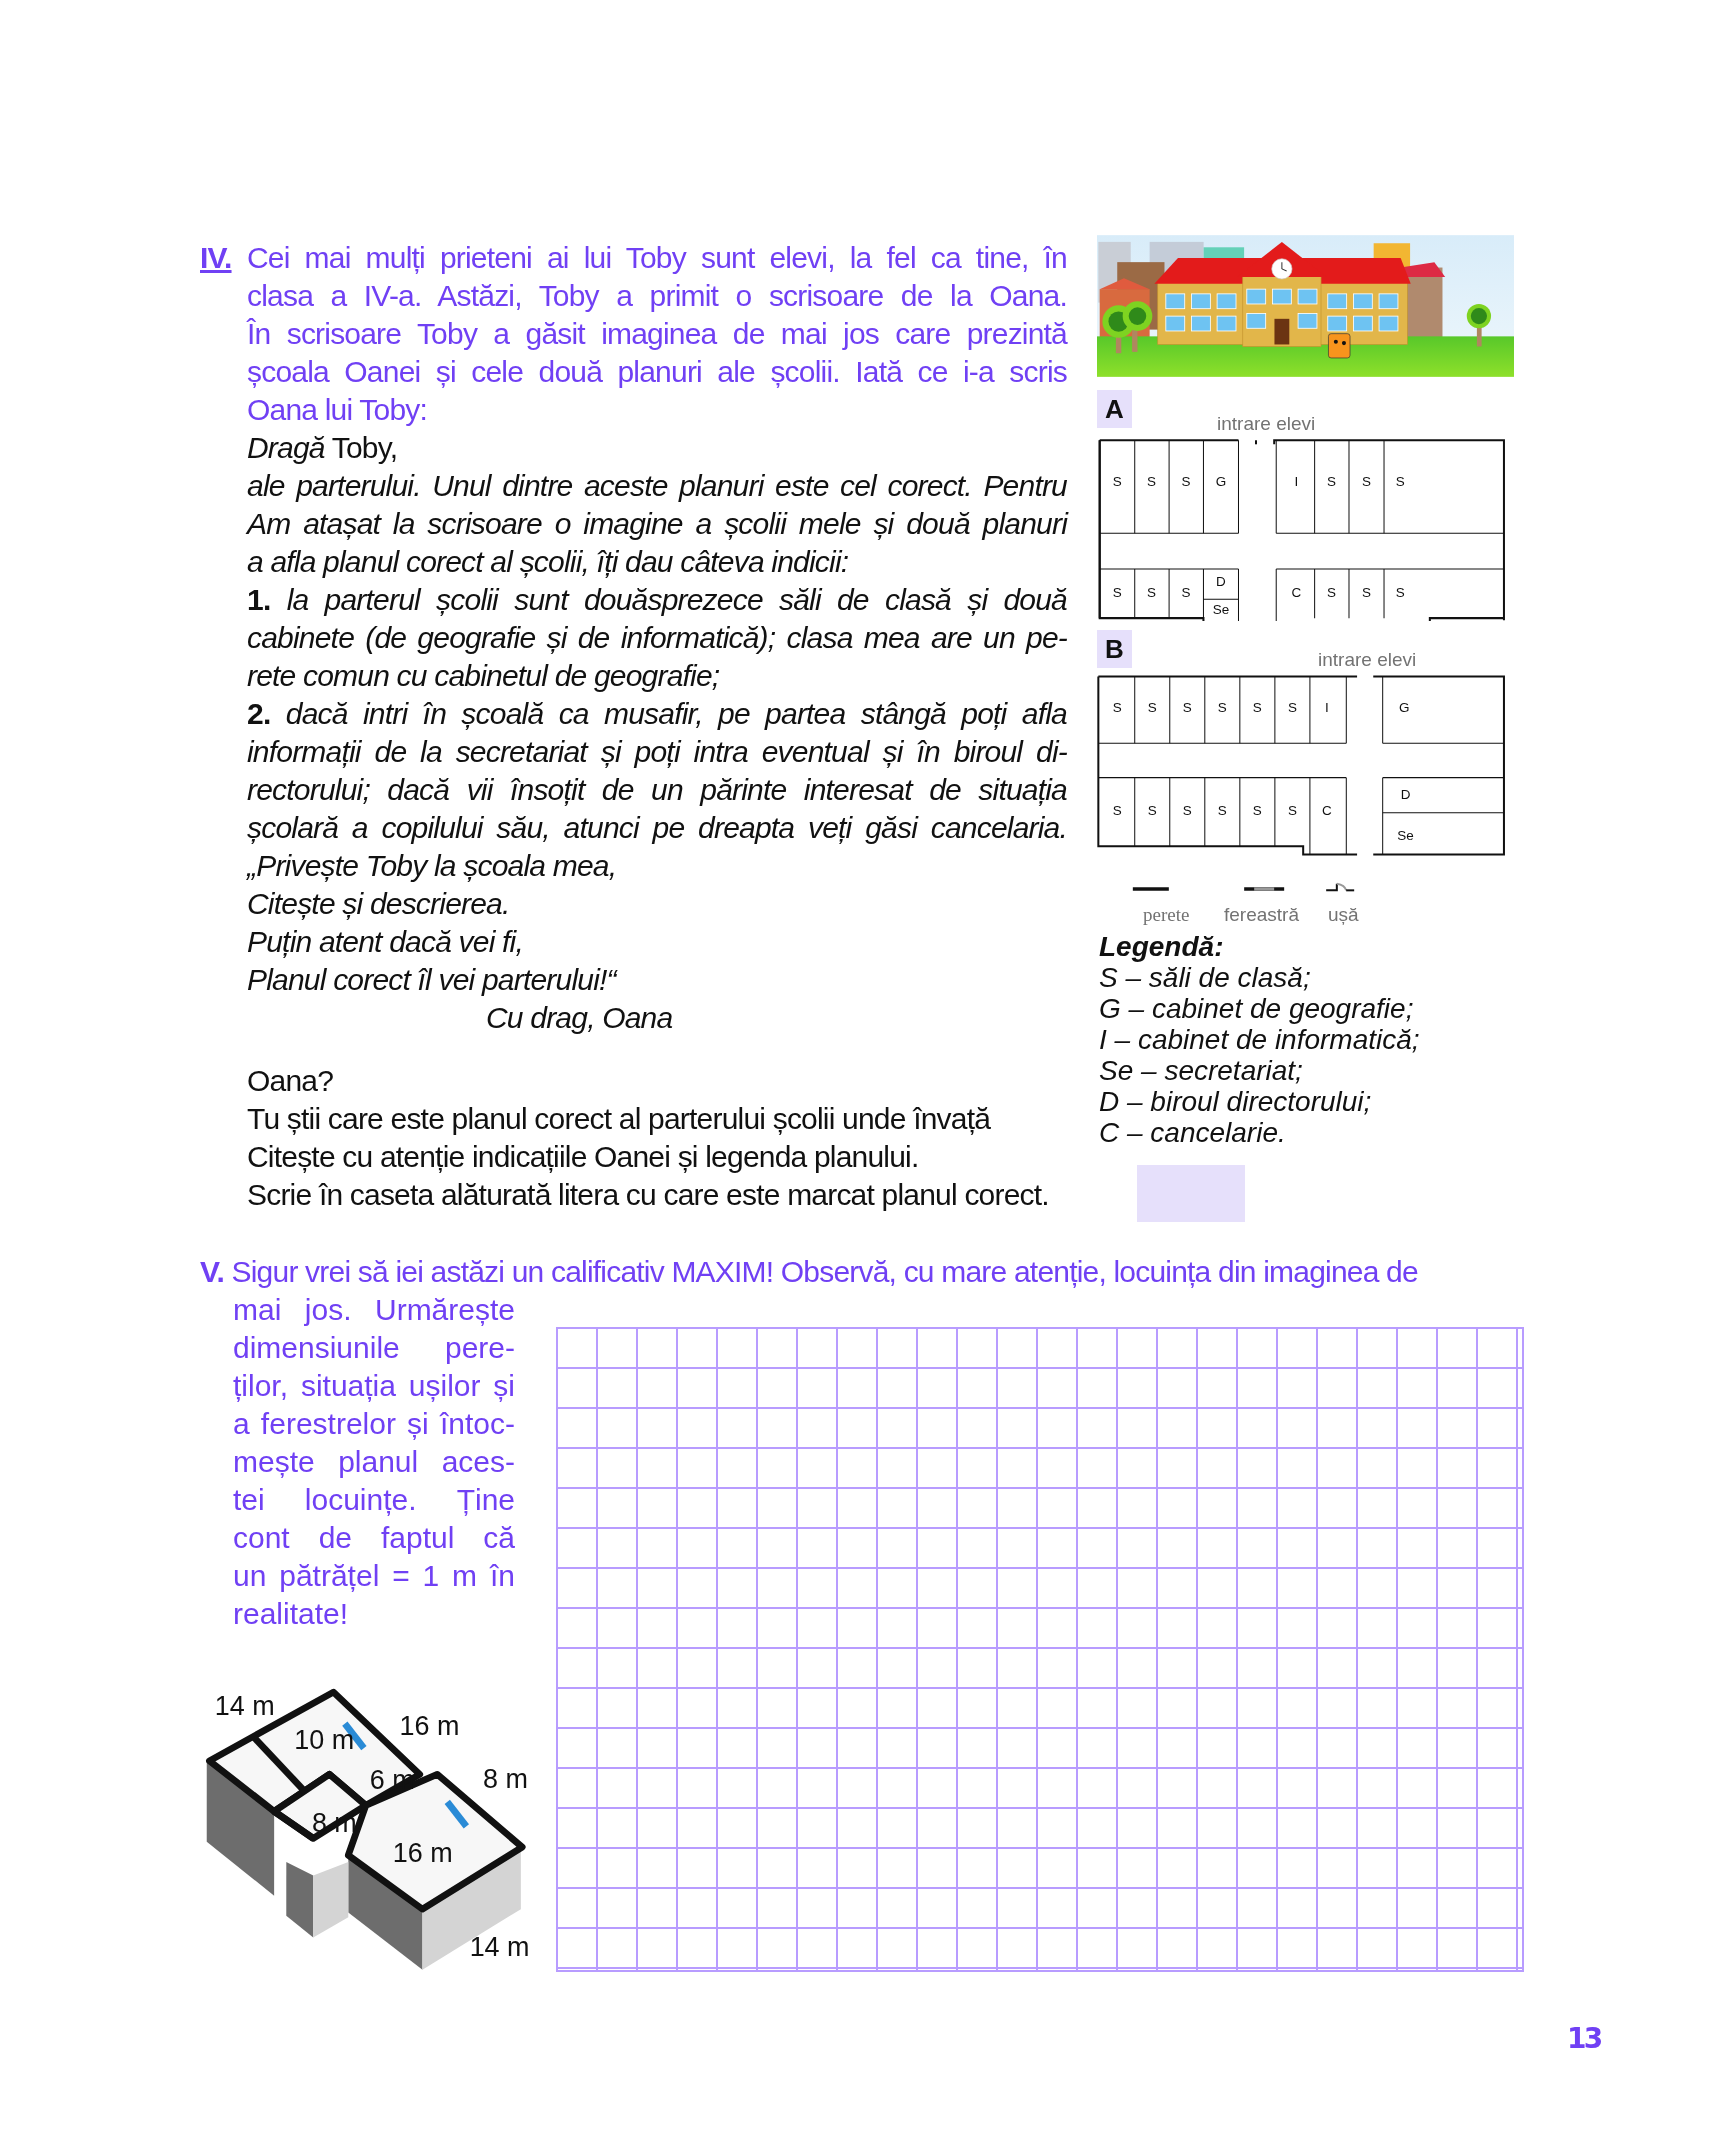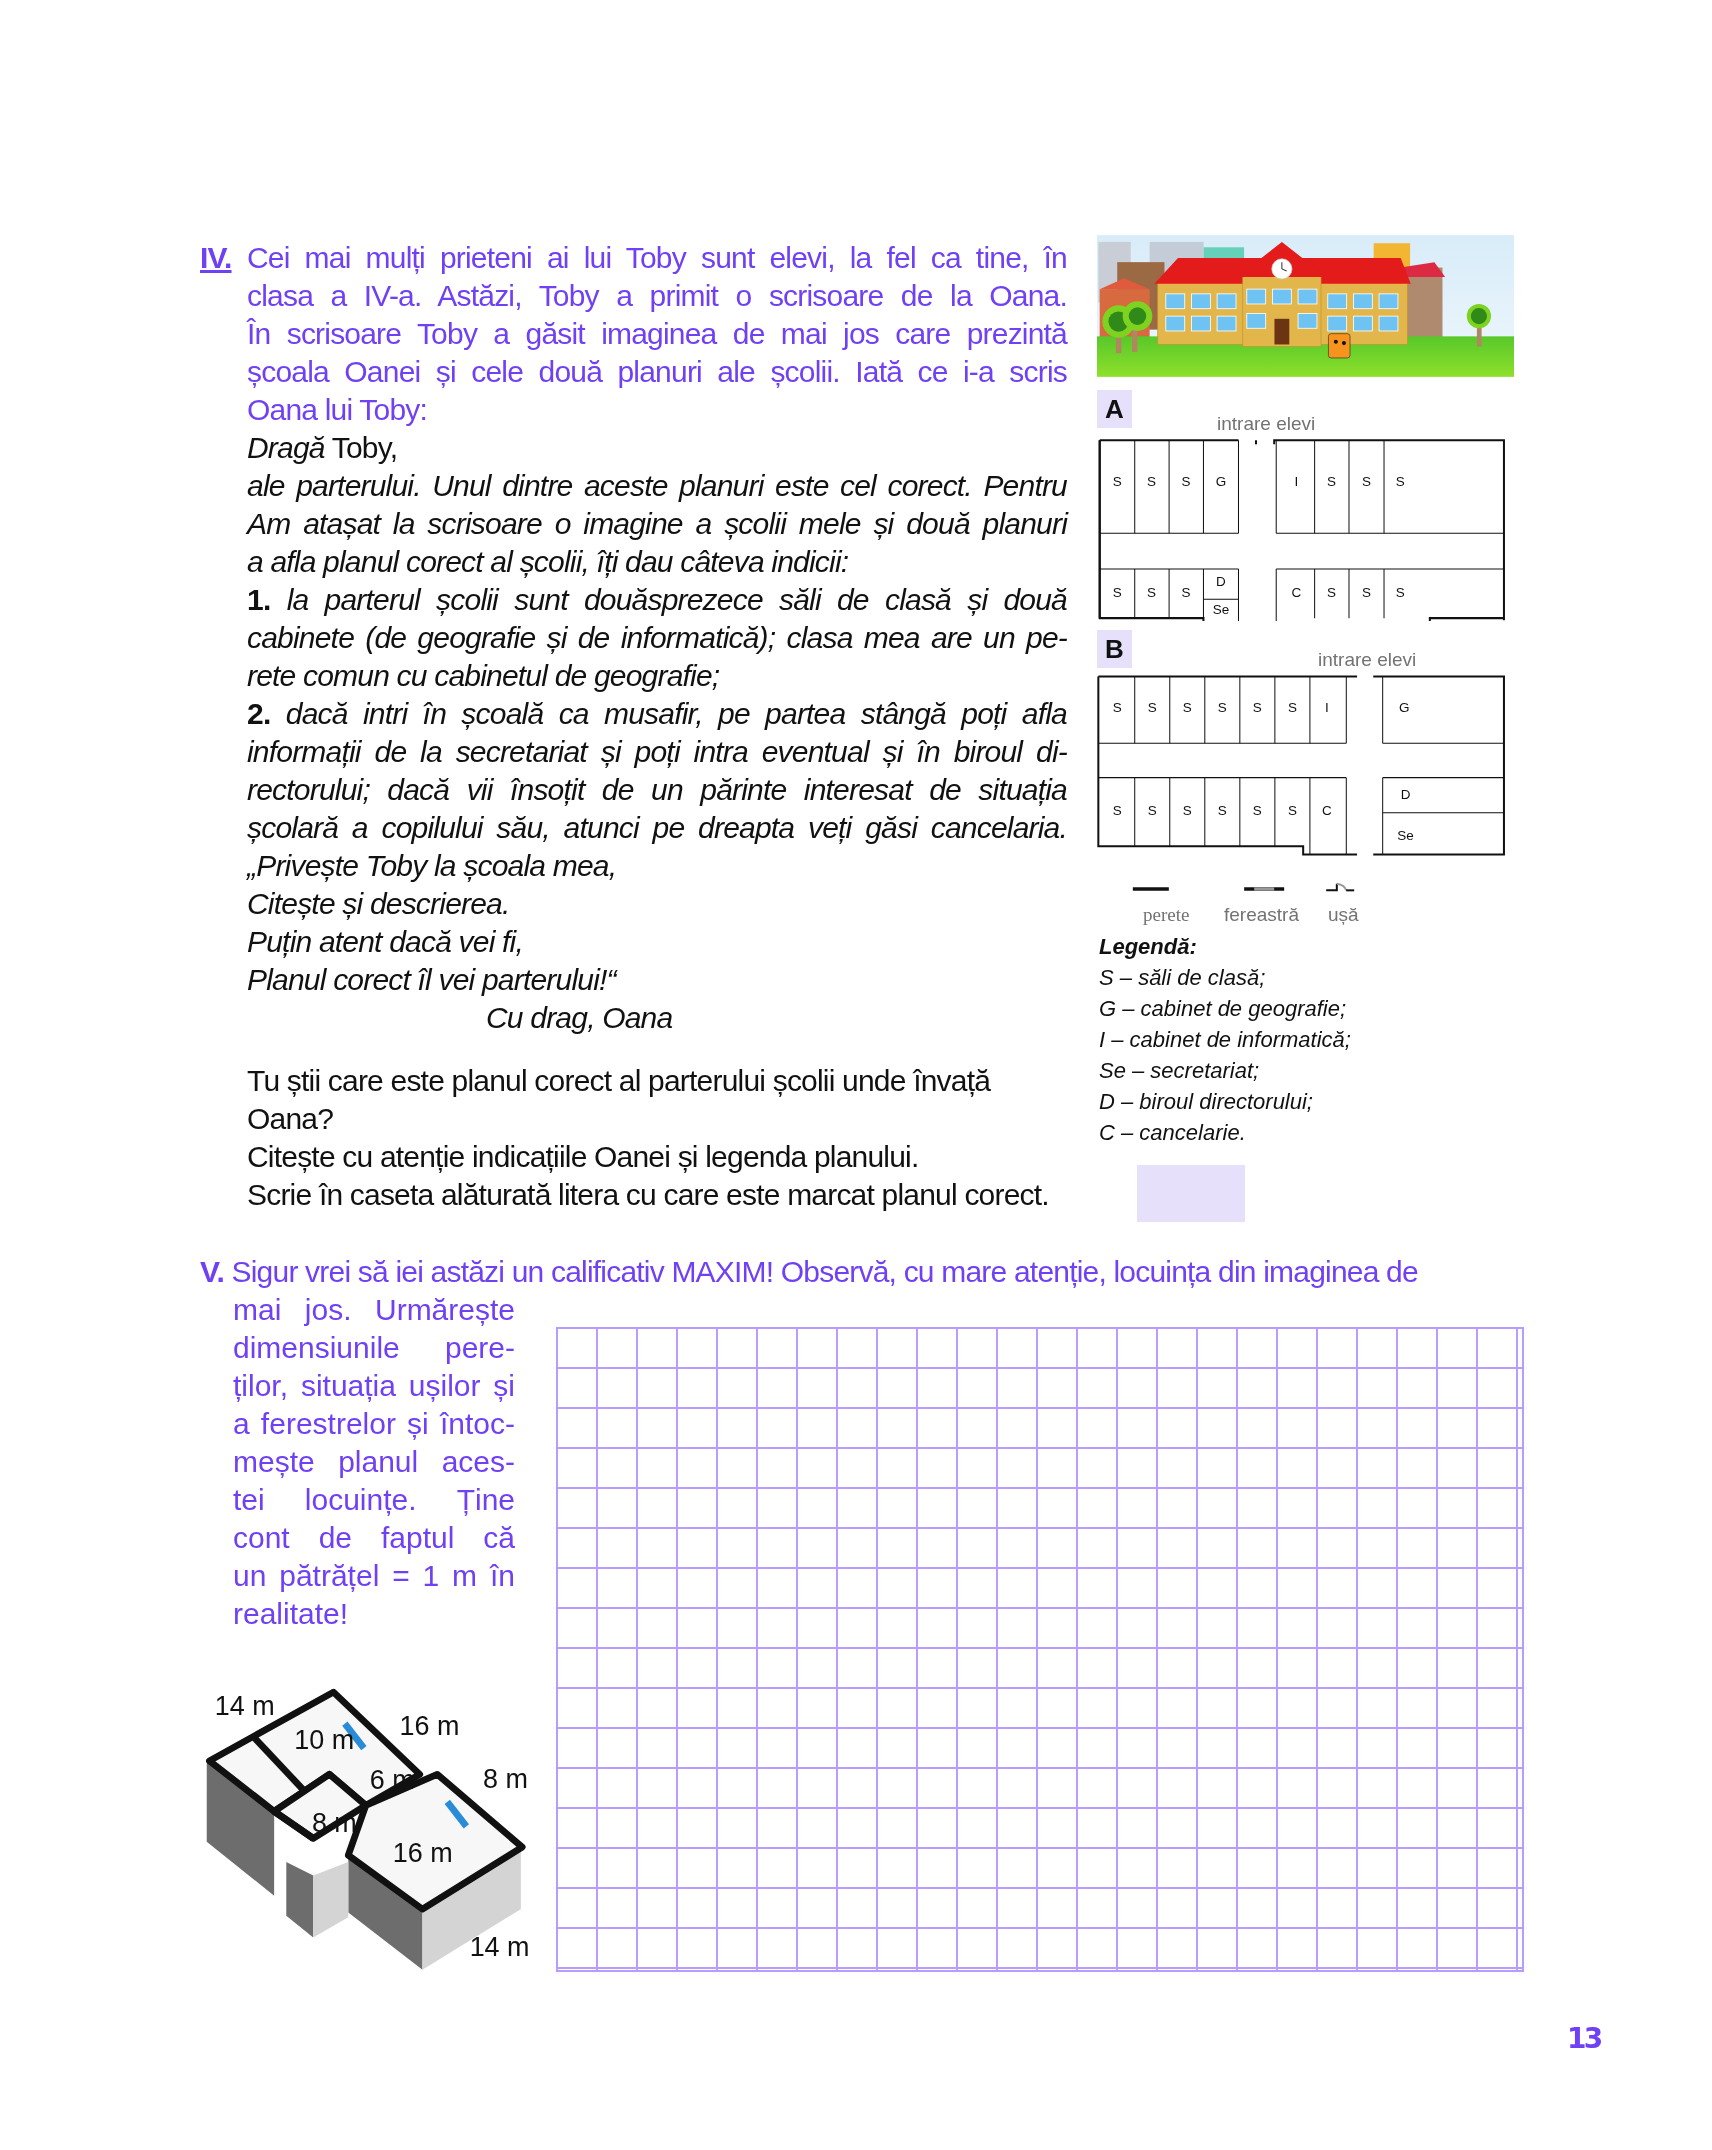--- a/index.html
+++ b/index.html
@@ -17,21 +17,21 @@
   #iv-body{left:247px;top:239px;width:820px;}
   #letter{left:247px;top:429px;width:820px;color:#111;}
   #question{left:247px;top:1062px;width:877px;color:#111;}
   .answer-box{left:1137px;top:1165px;width:108px;height:57px;background:#e6e0fb;}
   
   #school{left:1097px;top:235px;width:417px;height:142px;overflow:hidden;}
   
   .plan-tag{width:35px;height:38px;background:#e6e0fb;font-weight:bold;font-size:26px;line-height:38px;text-align:center;color:#111;}
   .plan-label{font-size:19px;color:#737373;}
   
-  #legend{left:1099px;top:931px;font-size:22px;line-height:31px;color:#111;font-style:italic;}
+  #legend{left:1099px;top:931px;font-size:28px;line-height:31px;color:#111;font-style:italic;}
   
   #v-head{left:200px;top:1253px;width:1322px;}
   #v-body{left:233px;top:1291px;width:282px;}
   #grid{left:556px;top:1327px;width:968px;height:645px;}
   #house{left:200px;top:1673px;width:364px;height:297px;}
   #page-num{left:1567px;top:2022px;font-size:28px;font-weight:900;color:#7040f4;letter-spacing:-2.7px;font-family:"DejaVu Sans",sans-serif;}
 </style>
 </head>
 <body>
 
@@ -57,22 +57,22 @@
   <span class="justify ital">rectorului; dacă vii însoțit de un părinte interesat de situația</span>
   <span class="justify ital">școlară a copilului său, atunci pe dreapta veți găsi cancelaria.</span>
   <span class="line ital">„Privește Toby la școala mea,</span>
   <span class="line ital">Citește și descrierea.</span>
   <span class="line ital">Puțin atent dacă vei fi,</span>
   <span class="line ital">Planul corect îl vei parterului!“</span>
   <span class="line ital" style="padding-left:239px">Cu drag, Oana</span>
 </div>
 
 <div class="abs txt cond" id="question">
+  <span class="line">Oana?</span>
   <span class="line">Tu știi care este planul corect al parterului școlii unde învață</span>
-  <span class="line">Oana?</span>
   <span class="line">Citește cu atenție indicațiile Oanei și legenda planului.</span>
   <span class="line">Scrie în caseta alăturată litera cu care este marcat planul corect.</span>
 </div>
 <div class="abs answer-box"></div>
 
 <div class="abs" id="school">
   <svg width="417" height="142" viewBox="0 0 618 210">
     <defs>
       <linearGradient id="sky" x1="0" y1="0" x2="0" y2="1">
           <stop offset="0" stop-color="#d8ecf9"></stop>

